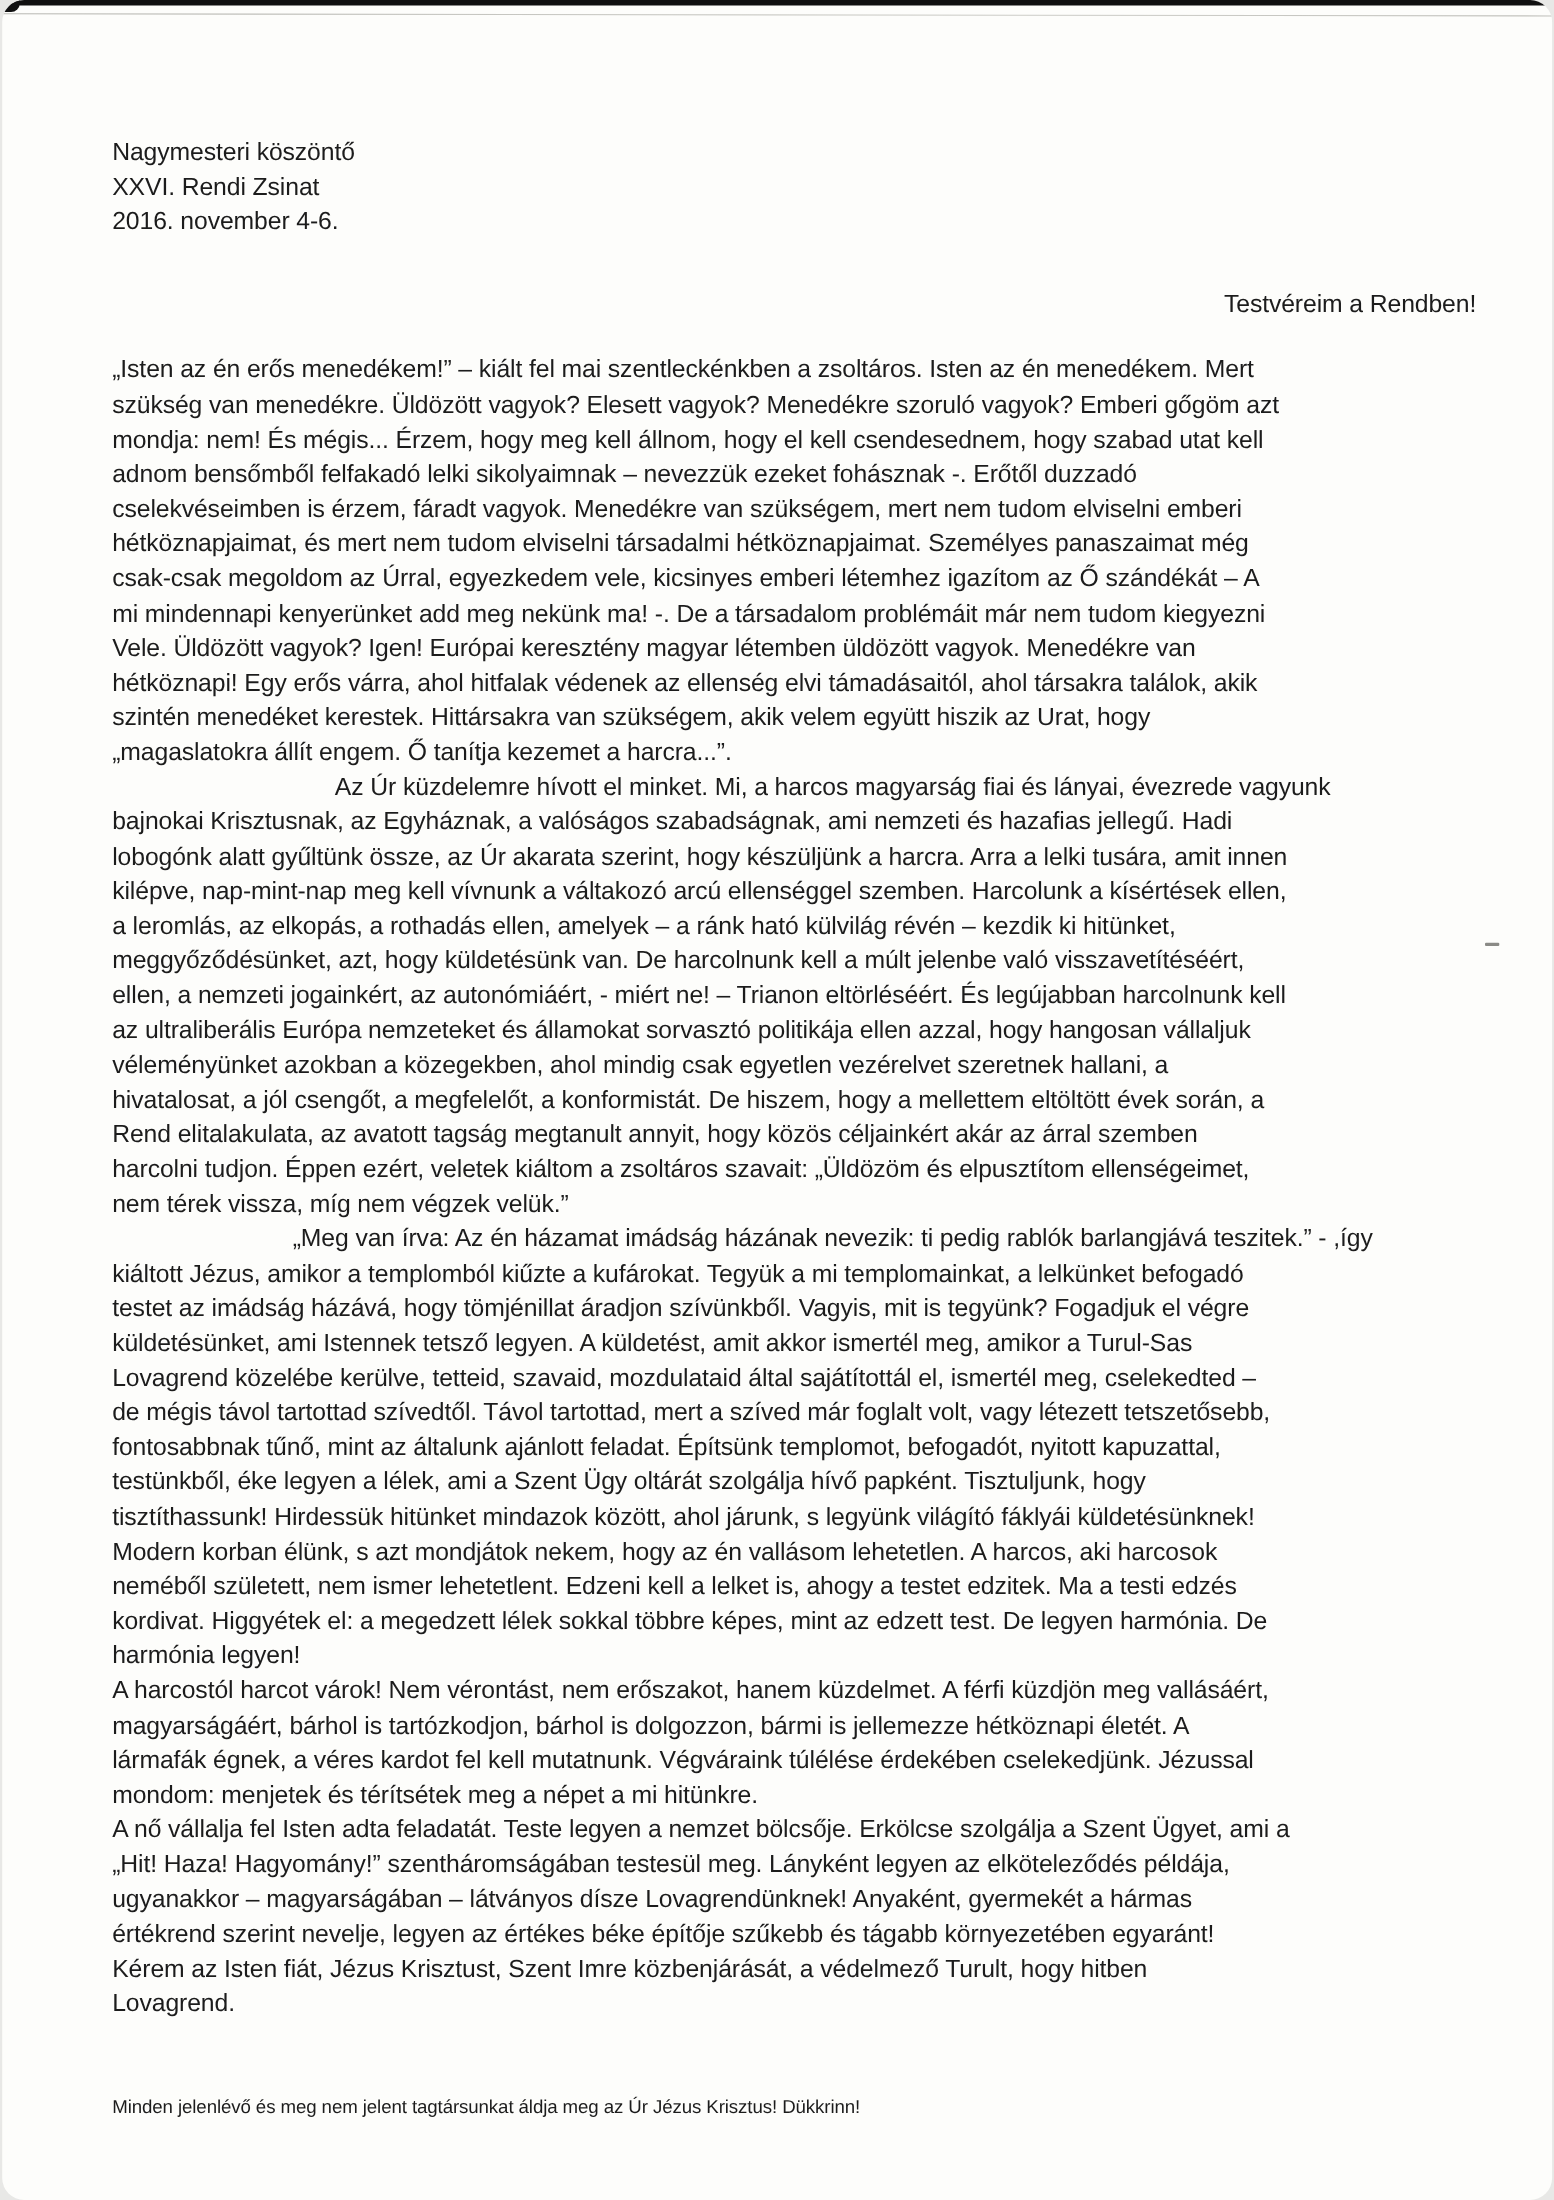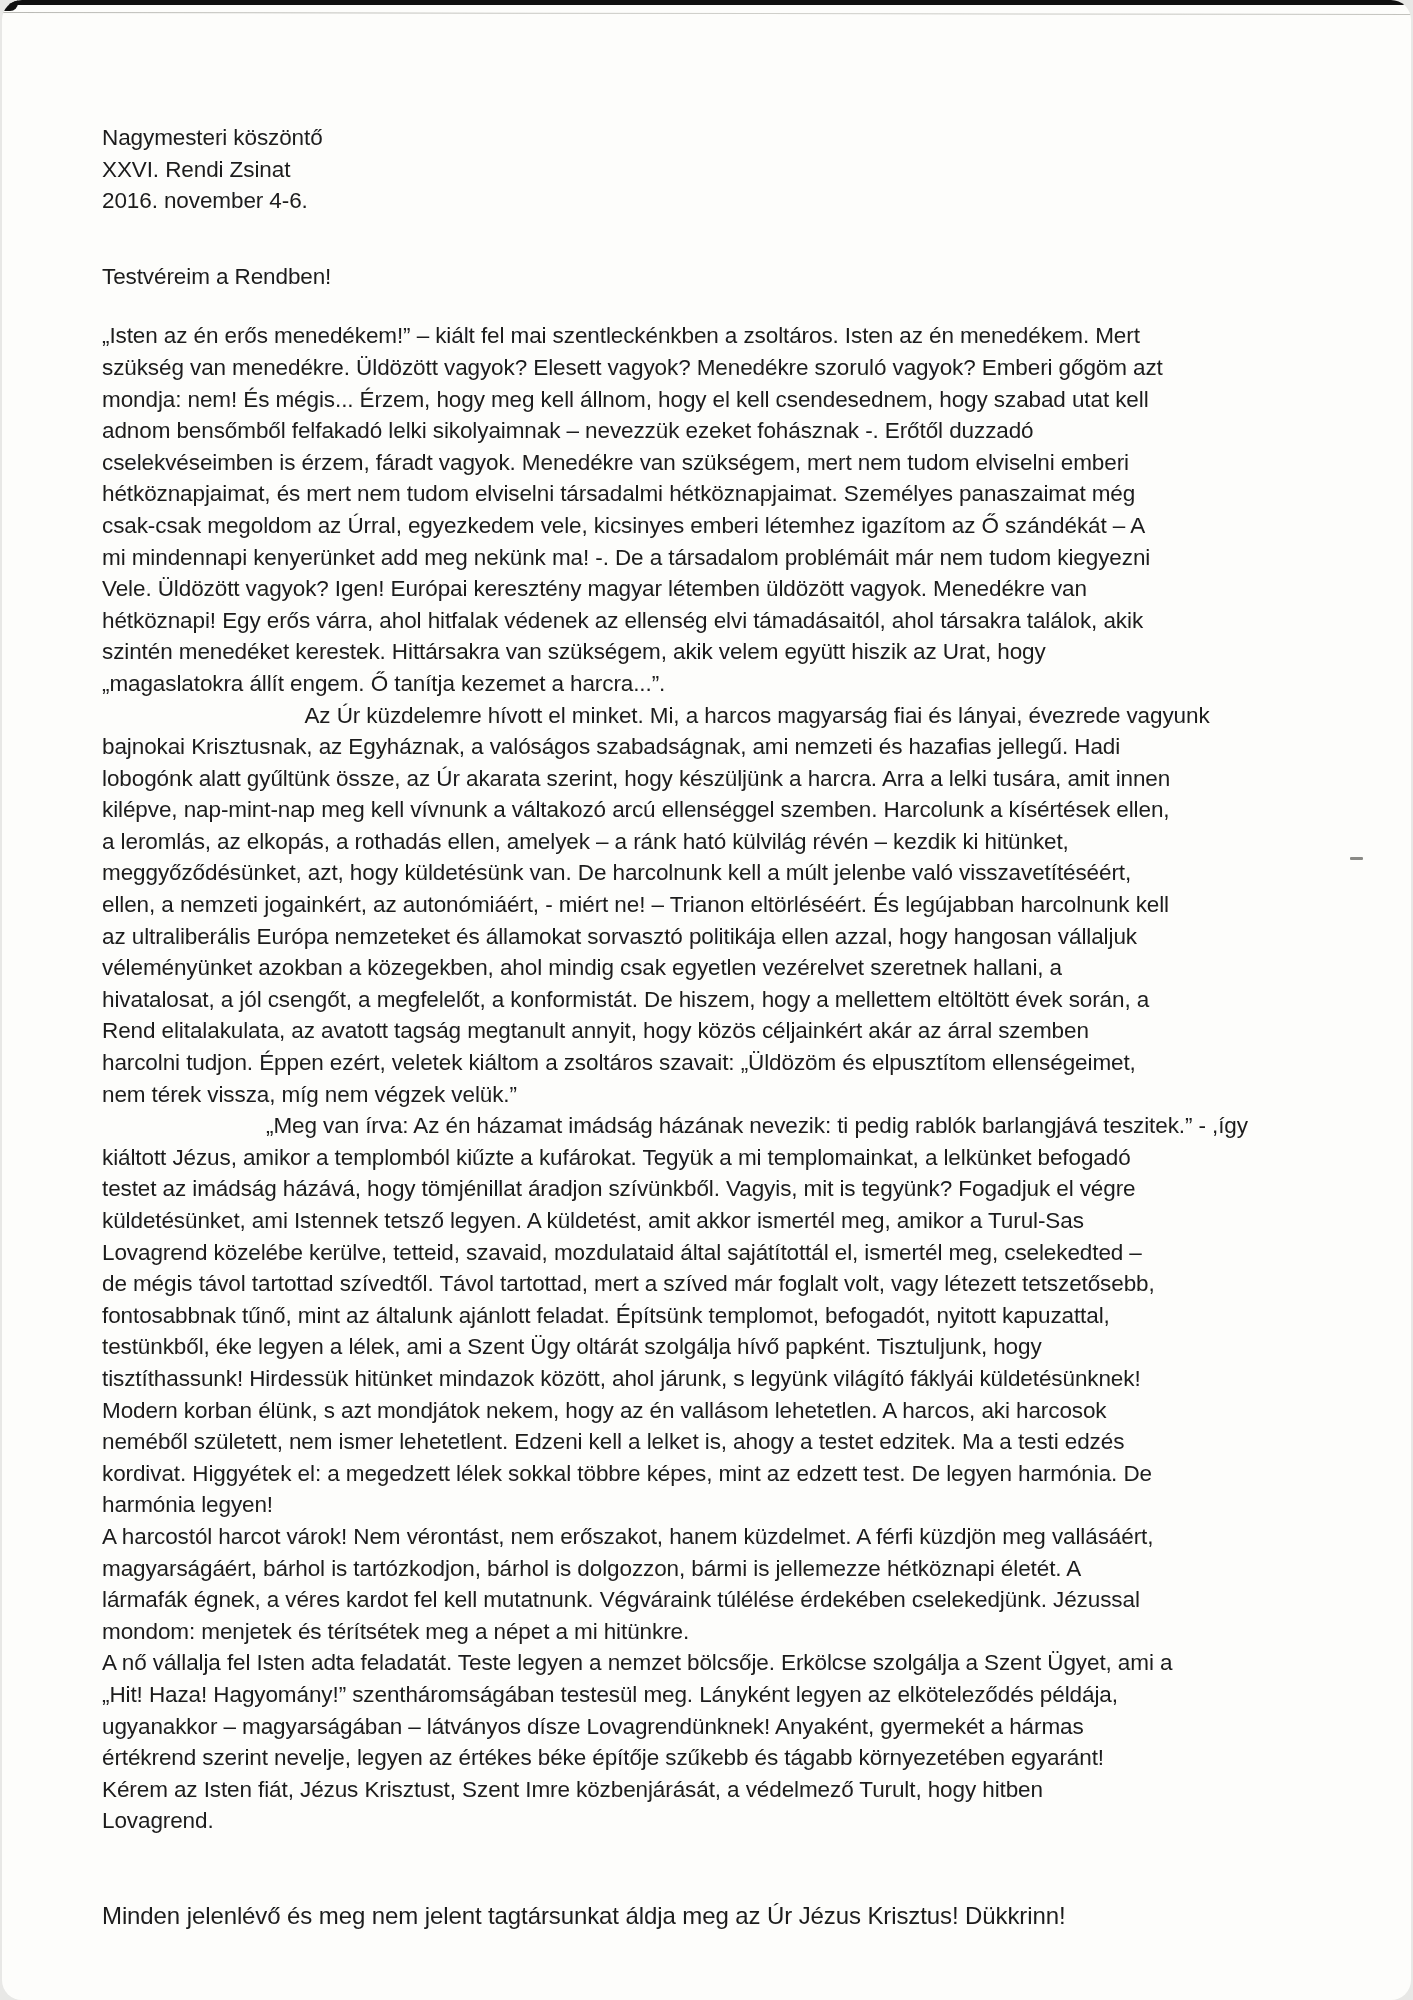--- a/index.html
+++ b/index.html
@@ -61,26 +61,27 @@
     line-height: 31.6px;
     letter-spacing: -0.1px;
     white-space: nowrap;
   }
   .header { margin-bottom: 44px; }
   .salutation {
     margin: 0 0 28px 0;
     font-size: 22.5px;
     line-height: 31.6px;
     letter-spacing: -0.1px;
+    text-align: right;
   }
   .body-block { margin: 0; }
   .line.indent { padding-left: 70px; text-align: center; }
   .closing {
     margin: 63px 0 0 0;
-    font-size: 24px;
+    font-size: 17px;
     line-height: 31.6px;
     letter-spacing: -0.1px;
     white-space: nowrap;
   }
 </style>
 </head>
 <body>
 
 <div class="page">
   <div class="scan-edge-top"></div>

